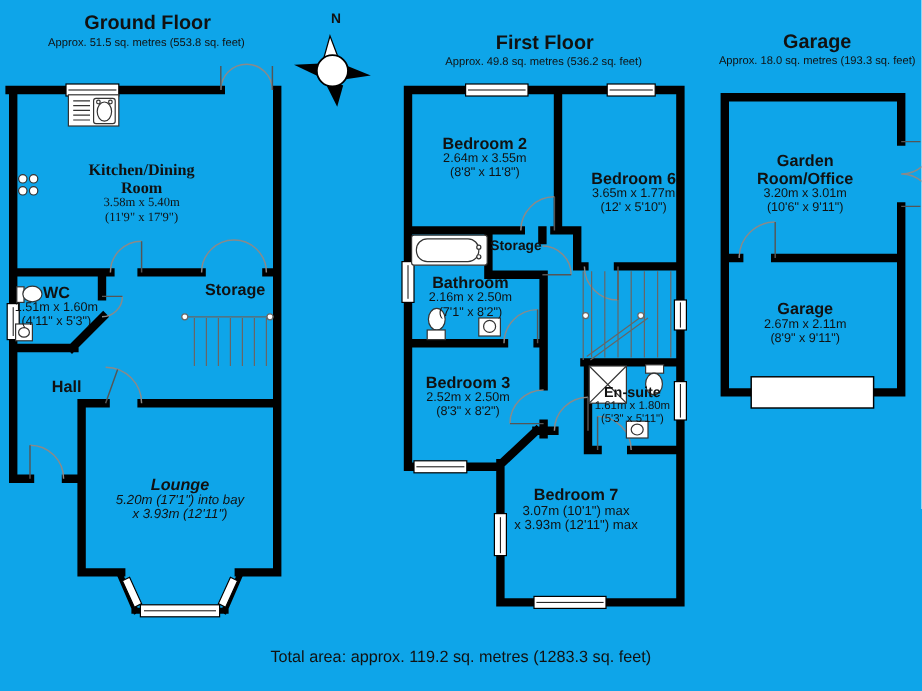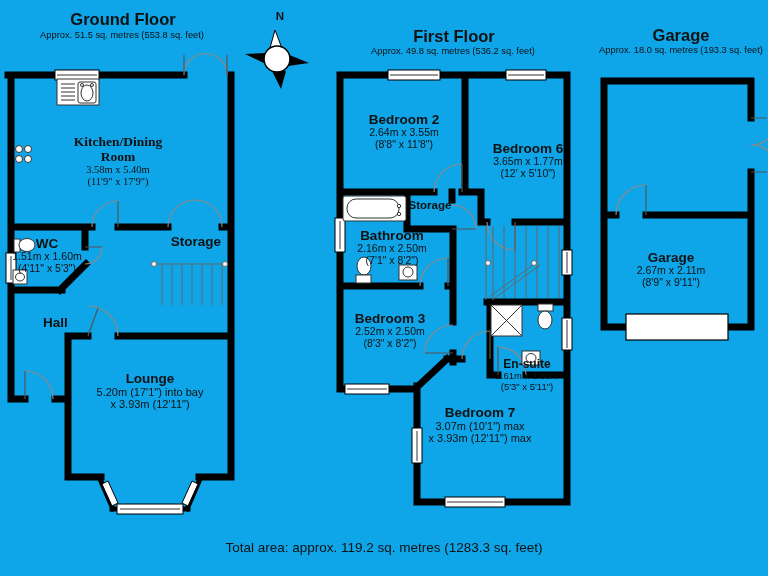--- a/index.html
+++ b/index.html
@@ -179,21 +179,21 @@
     <div class="room-name">WC</div>
     <div class="room-dims">1.51m x 1.60m</div>
     <div class="room-dims">(4'11" x 5'3")</div>
   </div>
   <div class="room-label" style="left:196px;top:234px;width:90px;">
     <div class="room-name">Storage</div>
   </div>
   <div class="room-label" style="left:49px;top:315px;width:70px;padding-left:13px;">
     <div class="room-name">Hall</div>
   </div>
-  <div class="room-label" style="left:150px;top:371px;width:150px;">
+  <div class="room-label" style="left:150px;top:396px;width:150px;font-style:italic;">
     <div class="room-name">Lounge</div>
     <div class="room-dims big">5.20m (17'1") into bay</div>
     <div class="room-dims big">x 3.93m (12'11")</div>
   </div>
 
   <div class="room-label" style="left:404px;top:112px;width:130px;">
     <div class="room-name">Bedroom 2</div>
     <div class="room-dims">2.64m x 3.55m</div>
     <div class="room-dims">(8'8" x 11'8")</div>
   </div>
@@ -208,31 +208,36 @@
   <div class="room-label" style="left:392px;top:228px;width:120px;">
     <div class="room-name">Bathroom</div>
     <div class="room-dims">2.16m x 2.50m</div>
     <div class="room-dims">(7'1" x 8'2")</div>
   </div>
   <div class="room-label" style="left:390px;top:311px;width:120px;">
     <div class="room-name">Bedroom 3</div>
     <div class="room-dims">2.52m x 2.50m</div>
     <div class="room-dims">(8'3" x 8'2")</div>
   </div>
-  <div class="room-label" style="left:527px;top:321px;width:100px;margin-top:37px;">
+  <div class="room-label" style="left:527px;top:321px;width:100px;">
     <div class="room-name small">En-suite</div>
     <div class="room-dims small">1.61m x 1.80m</div>
     <div class="room-dims small">(5'3" x 5'11")</div>
   </div>
   <div class="room-label" style="left:480px;top:405px;width:160px;">
     <div class="room-name">Bedroom 7</div>
     <div class="room-dims big">3.07m (10'1") max</div>
     <div class="room-dims big">x 3.93m (12'11") max</div>
   </div>
 
+  <div class="room-label" style="left:671px;top:126px;width:95px;">
+    <div class="room-name">Garden Room/Office</div>
+    <div class="room-dims">3.20m x 3.01m</div>
+    <div class="room-dims">(10'6" x 9'11")</div>
+  </div>
   <div class="room-label" style="left:671px;top:250px;width:120px;">
     <div class="room-name">Garage</div>
     <div class="room-dims">2.67m x 2.11m</div>
     <div class="room-dims">(8'9" x 9'11")</div>
   </div>
 
   <div class="footer-text" style="left:384px;top:540px;">Total area: approx. 119.2 sq. metres (1283.3 sq. feet)</div>
 
 </div>
 

